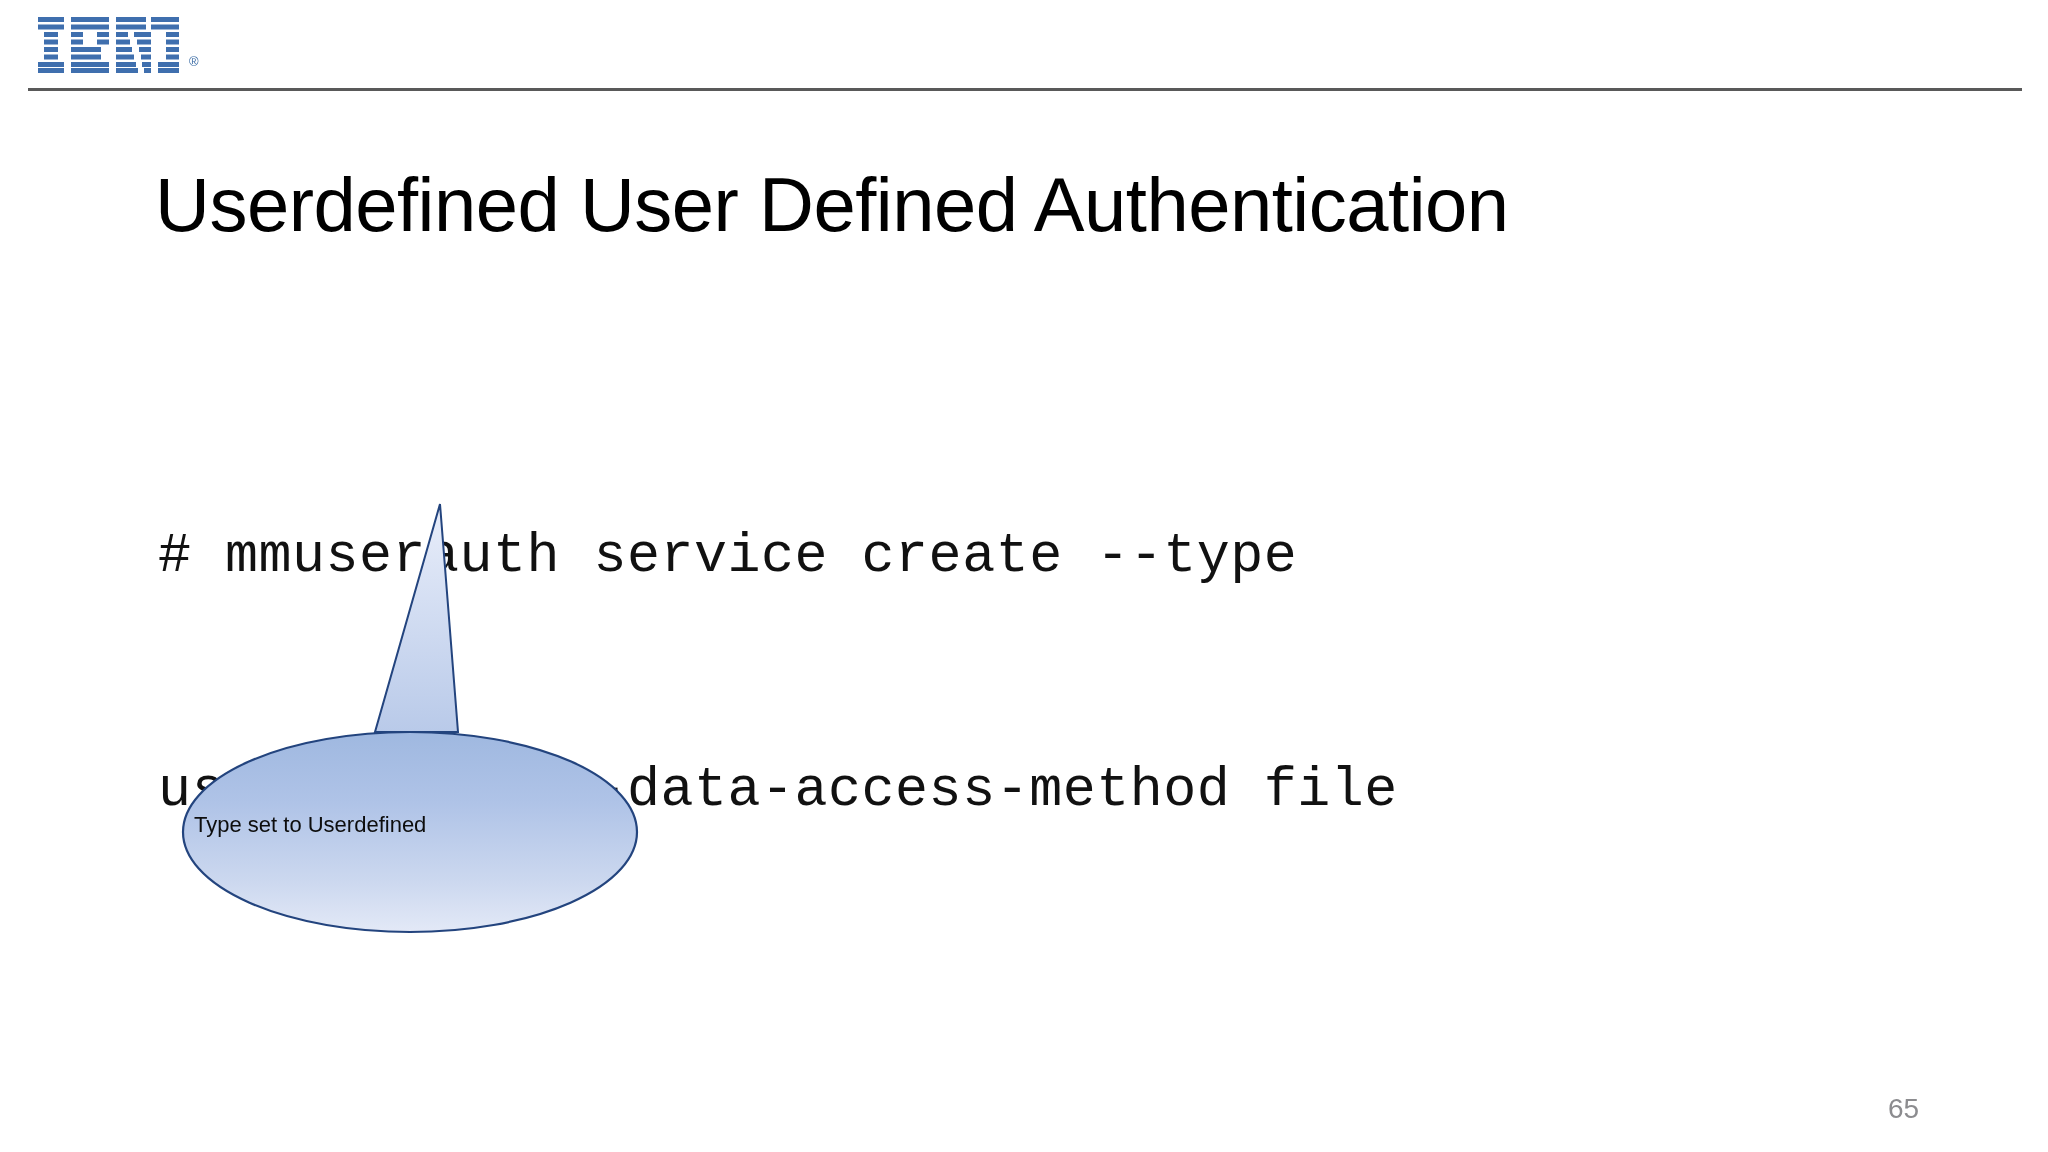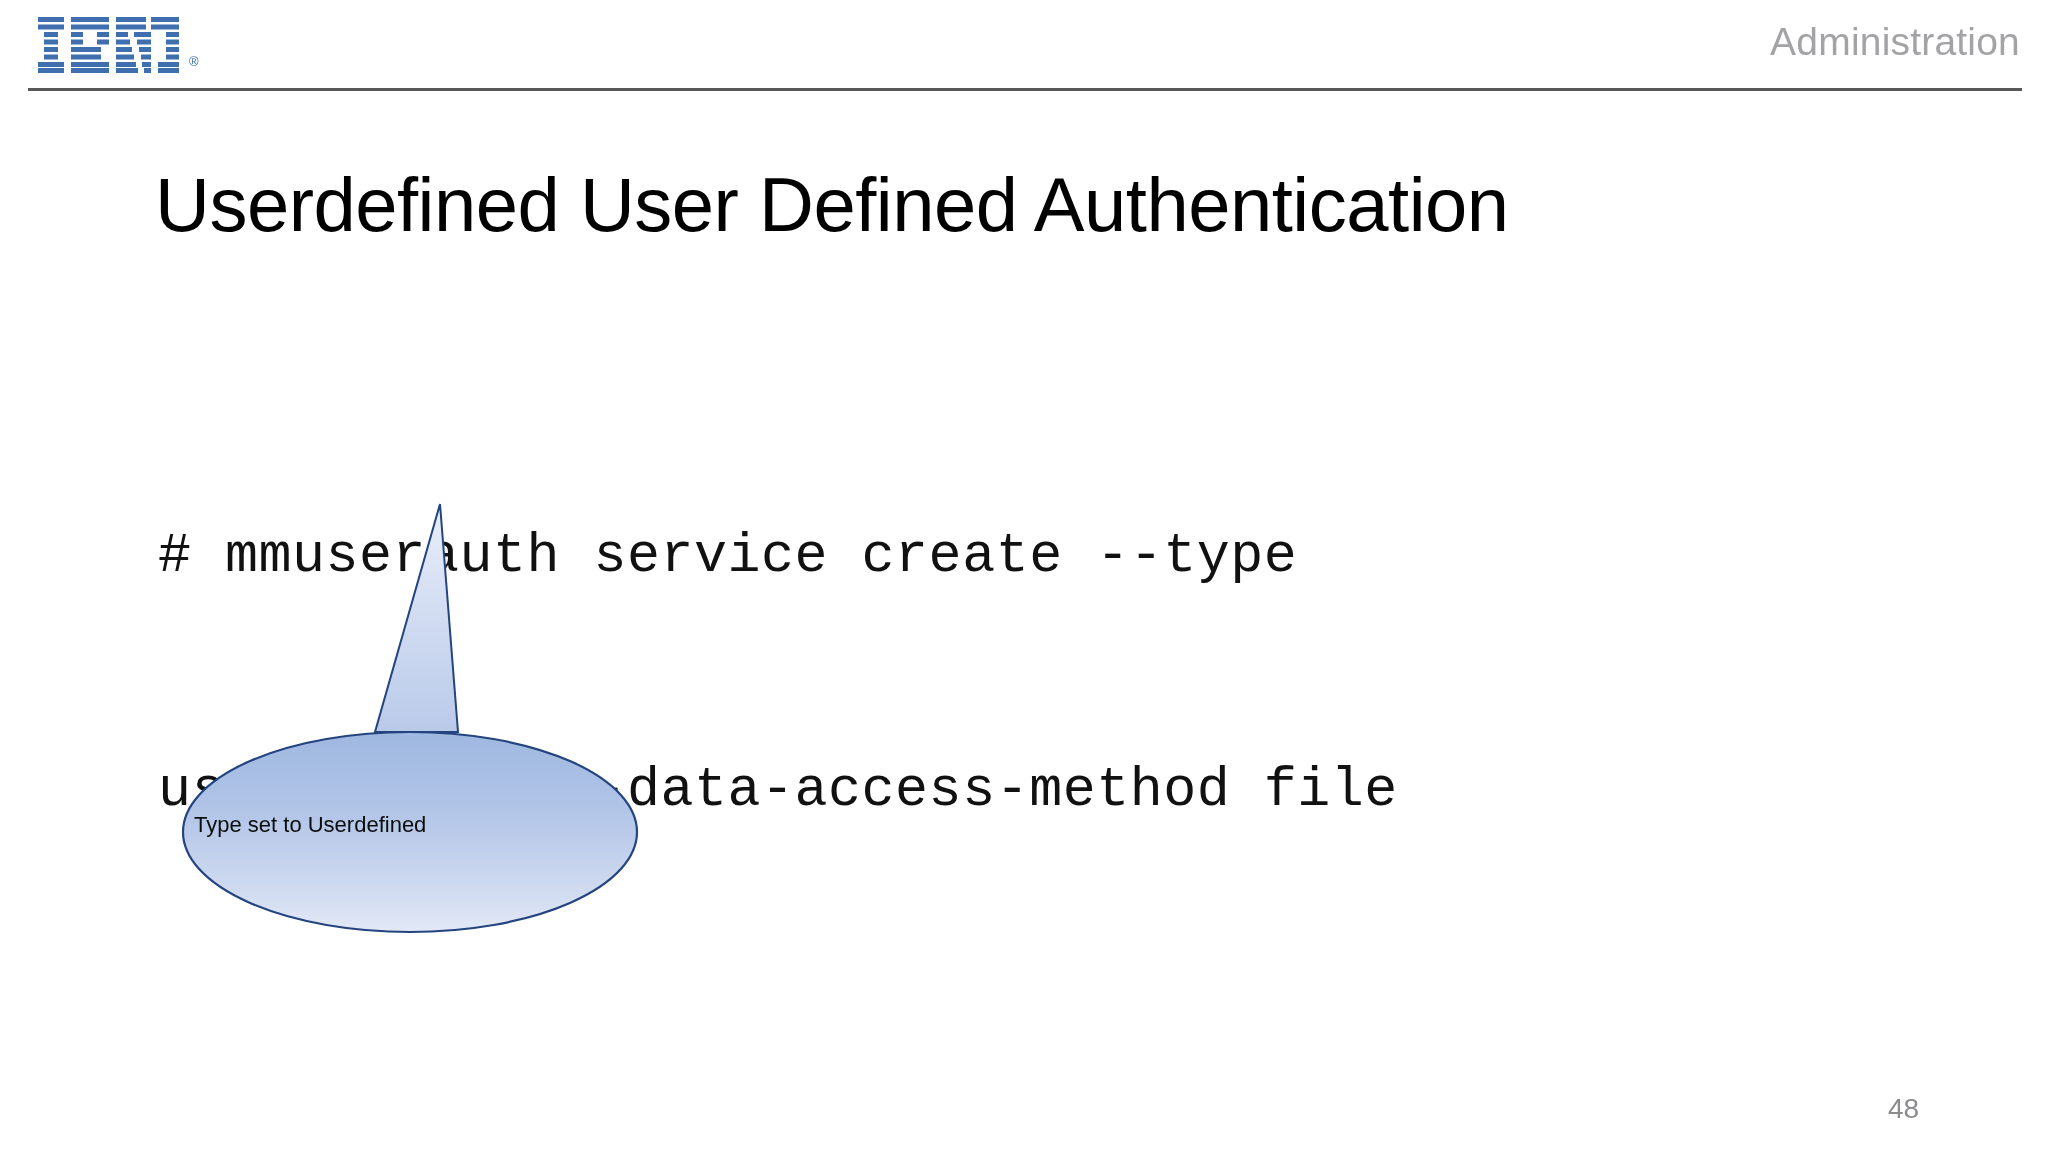--- a/index.html
+++ b/index.html
@@ -185,21 +185,20 @@
           <rect x="33" y="51" width="38" height="5"></rect>
           <rect x="78" y="51" width="22" height="5"></rect>
           <rect x="106" y="51" width="7" height="5"></rect>
           <rect x="120" y="51" width="21" height="5"></rect>
         </g>
       </svg>
     </div>
 
     <span id="logo-reg">®</span>
 
-    <div id="header-label">Administration</div>
 
     <div id="header-rule"></div>
   </div>
 
   <h1 id="page-title">Userdefined User Defined Authentication</h1>
 
   <div id="command-block">
     <span class="cmd-line"># mmuserauth service create --type</span>
     <span class="cmd-line">userdefined --data-access-method file</span>
   </div>
@@ -220,15 +219,15 @@
       </defs>
 
       <path d="M 270 14 L 288 242 L 205 242 Z" fill="url(#tailGrad)" stroke="#23447e" stroke-width="2"></path>
 
       <ellipse cx="240" cy="342" rx="227" ry="100" fill="url(#calloutGrad)" stroke="#23447e" stroke-width="2.2"></ellipse>
     </svg>
   </div>
 
   <div id="callout-label">Type set to Userdefined</div>
 
-  <div id="page-number">48</div>
+  <div id="page-number">65</div>
 
 </div>
 
 </body></html>

